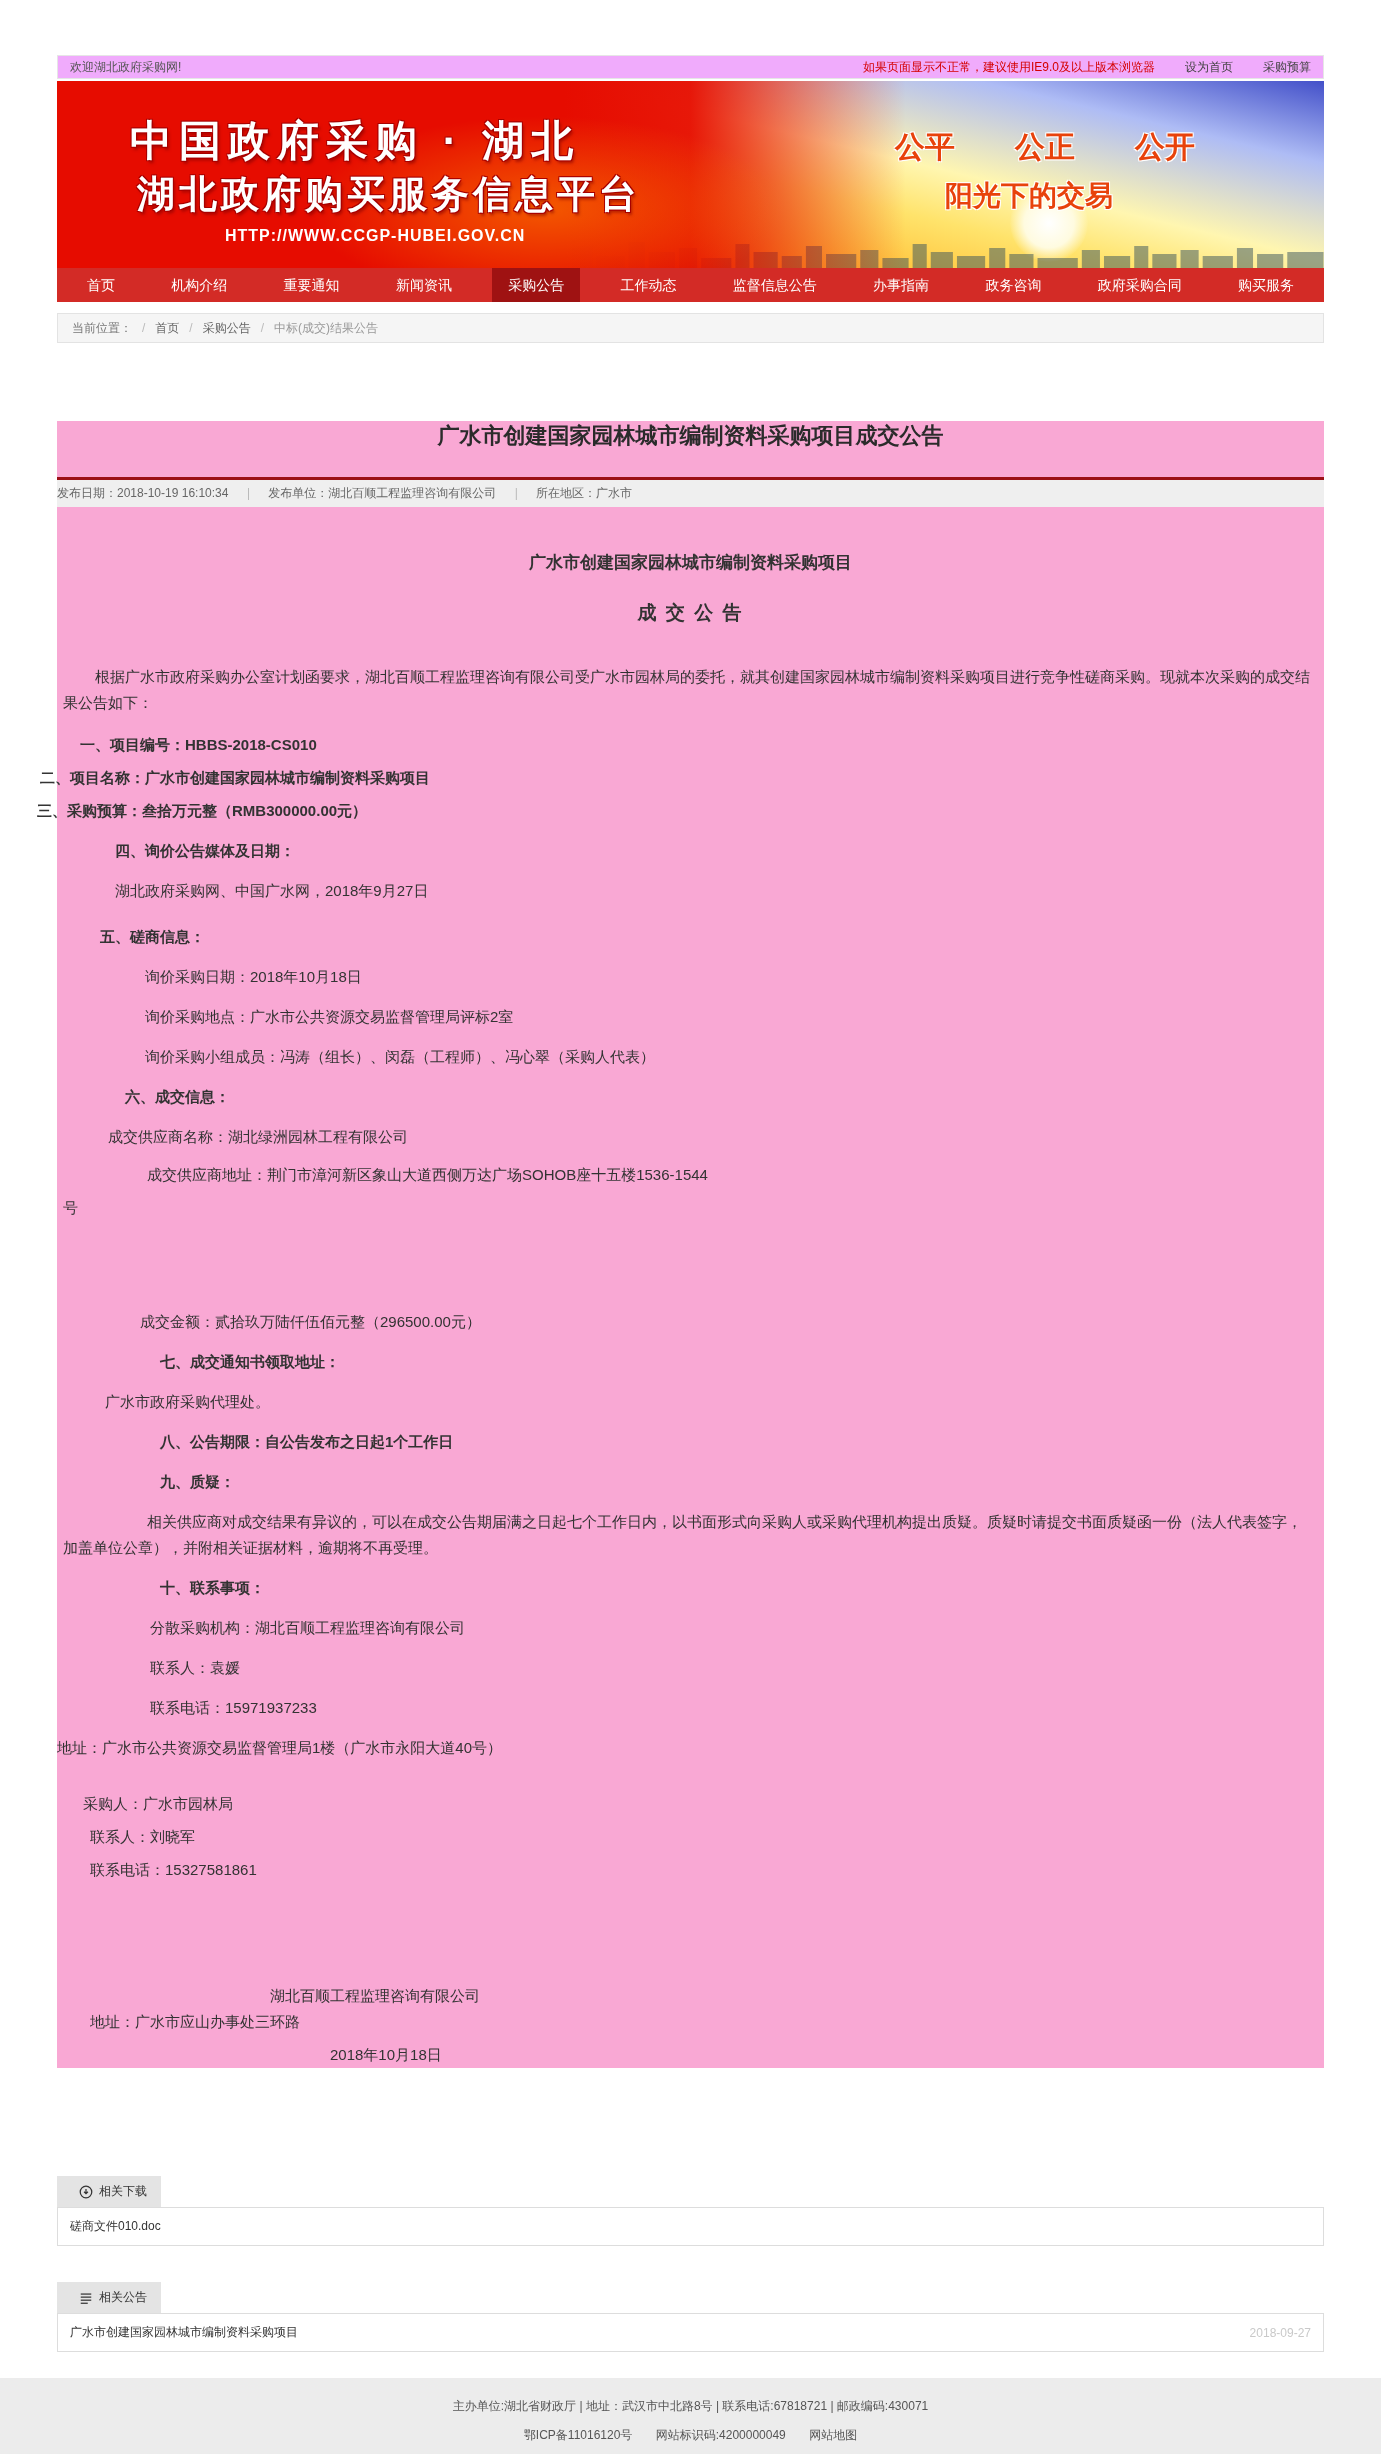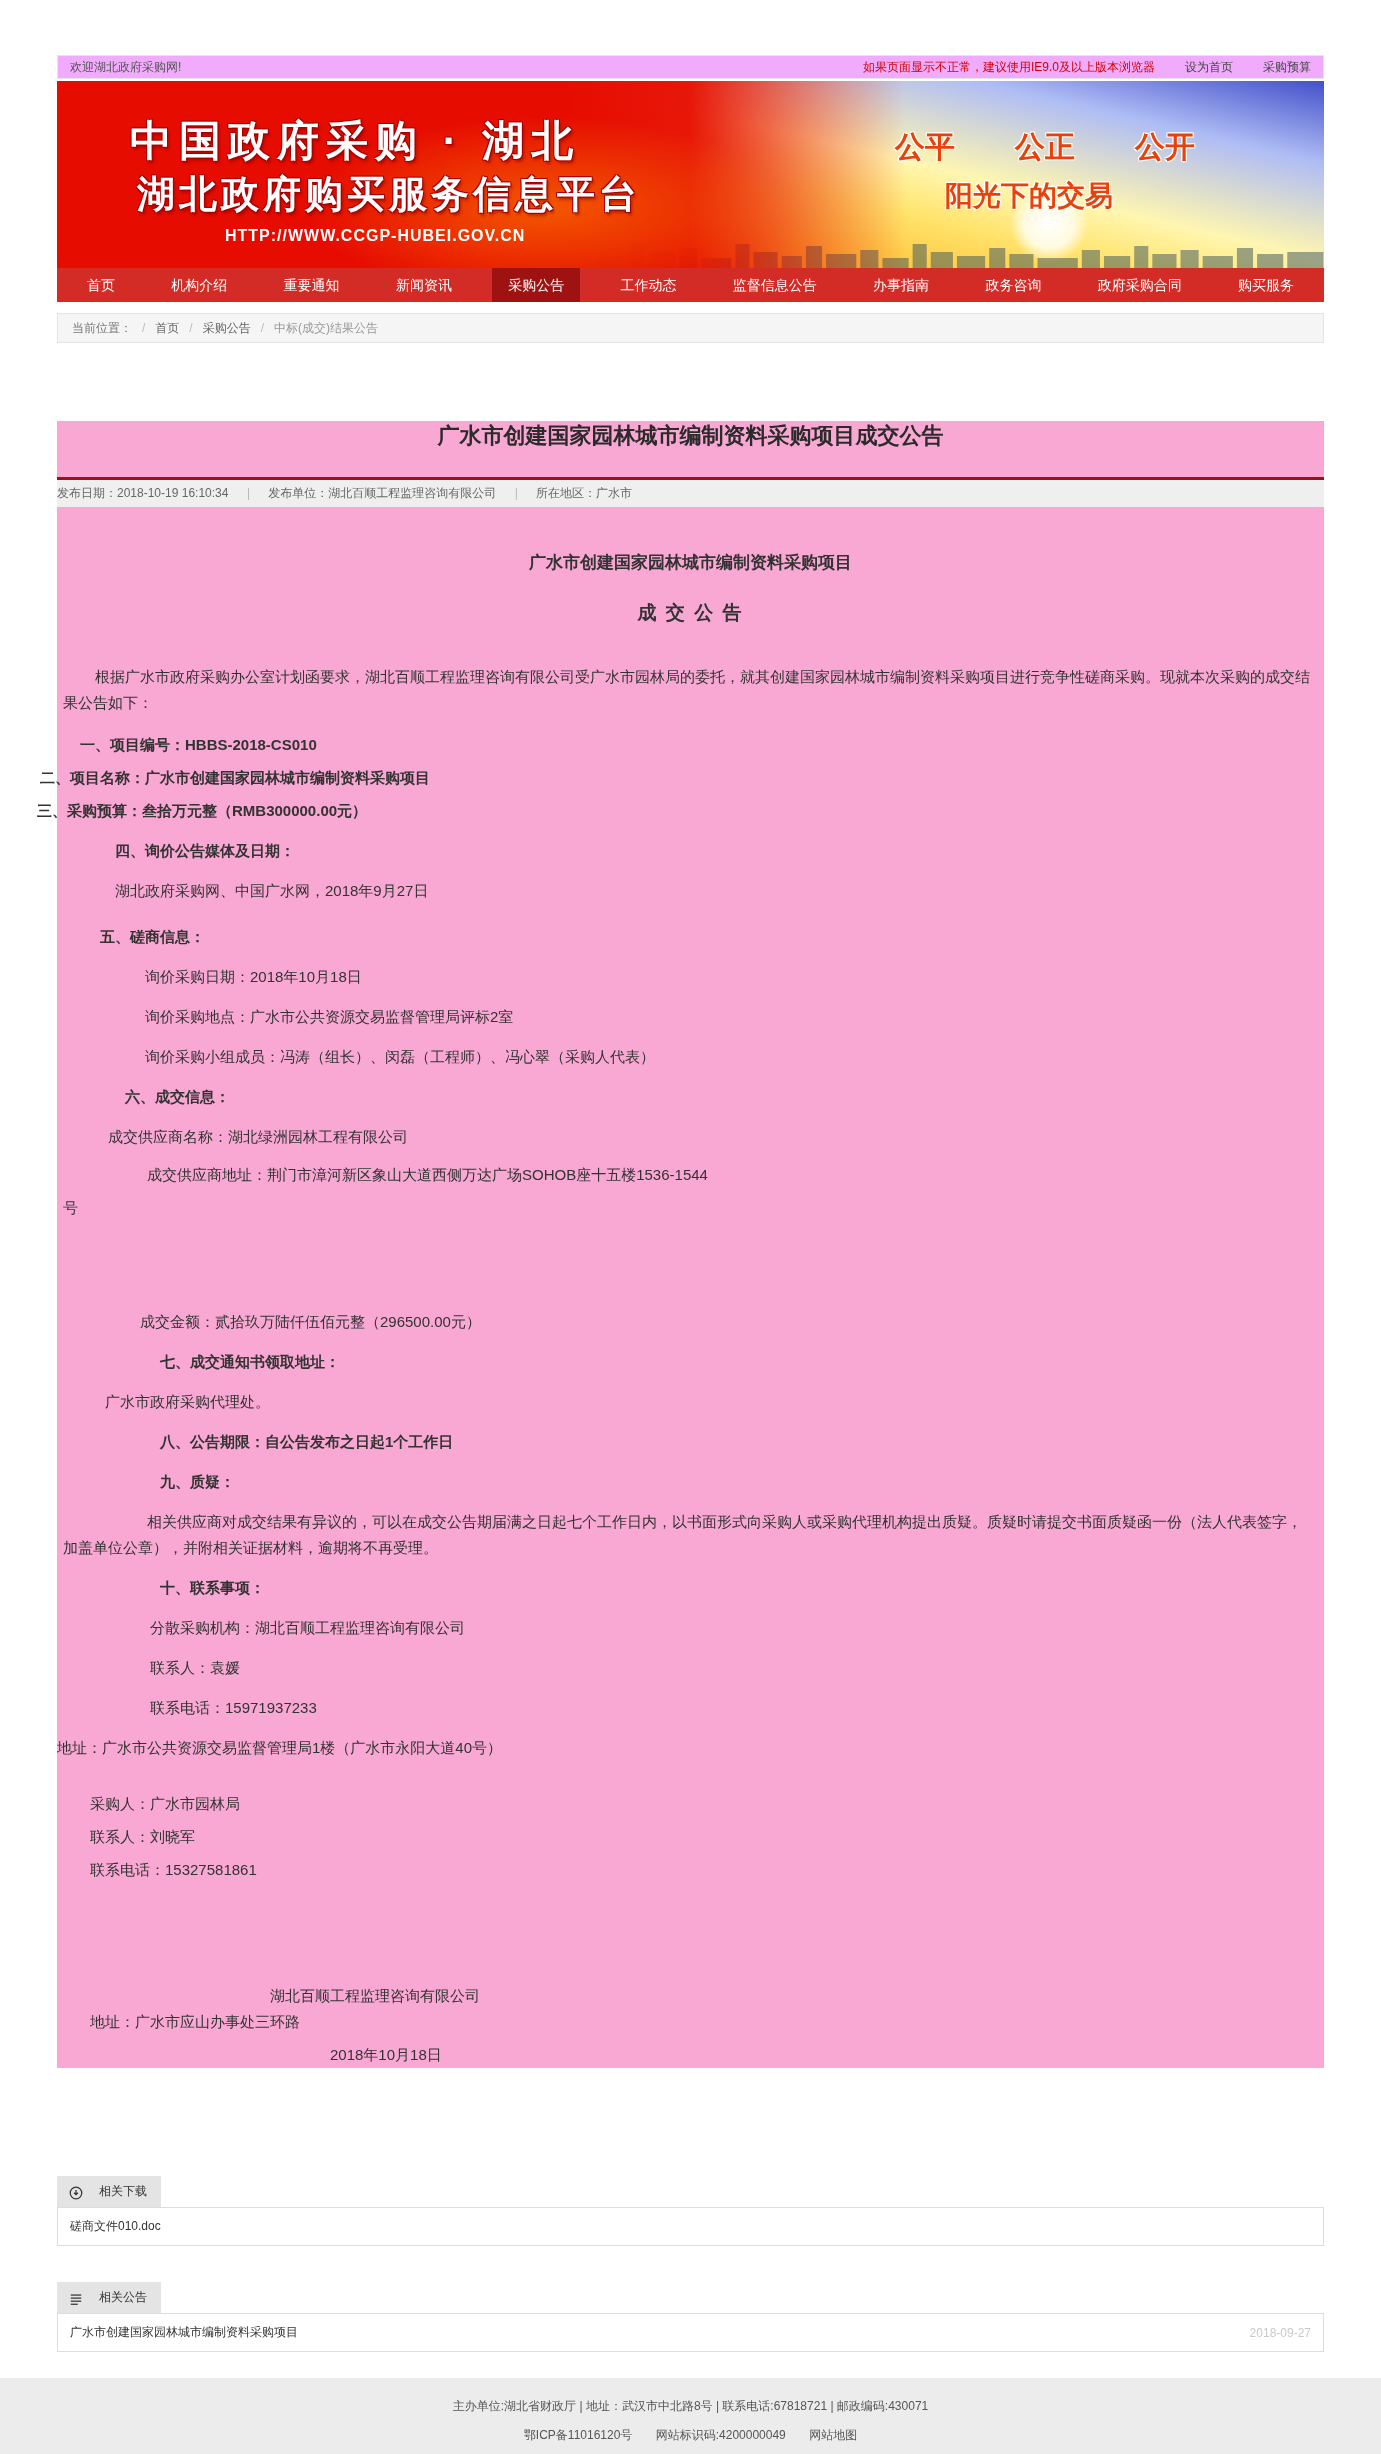--- a/index.html
+++ b/index.html
@@ -81,22 +81,22 @@
   }
   .metabar .div { color:#aaa; margin:0 14px; }
   .sub1 { margin-top:44px; text-align:center; font-size:17px; font-weight:bold; color:#333; }
   .sub2 { margin-top:26px; text-align:center; font-size:19px; font-weight:bold; color:#333; letter-spacing:2px; }
   .t { font-size:15px; color:#333; line-height:26px; margin:0 0 7px 0; }
   .b { font-weight:bold; }
 
   
   .rel-sec { margin-top:108px; }
   .rel-tab {
-    display:inline-flex; align-items:flex-end; gap:16px; background:#e4e4e4;
-    padding:7px 14px 7px 12px; font-size:12px; color:#333;
+    display:inline-flex; align-items:center; gap:6px; background:#e4e4e4;
+    padding:7px 14px 7px 22px; font-size:12px; color:#333;
   }
   .rel-box {
     border:1px solid #ddd; background:#fff; padding:10px 12px; font-size:12px; color:#333;
   }
   .rel-box a { color:#333; text-decoration:none; cursor:pointer; }
   .rel-sec2 { margin-top:36px; }
   .ann-row { display:flex; justify-content:space-between; align-items:center; }
   .ann-date { color:#c9c9c9; font-size:12px; }
   .icon-svg { width:14px; height:14px; display:block; }
 
@@ -225,21 +225,21 @@
     <p class="t b" style="margin-left:103px; margin-bottom:14px">七、成交通知书领取地址：</p>
     <p class="t" style="margin-left:48px; margin-bottom:14px">广水市政府采购代理处。</p>
     <p class="t b" style="margin-left:103px; margin-bottom:14px">八、公告期限：自公告发布之日起1个工作日</p>
     <p class="t b" style="margin-left:103px; margin-bottom:14px">九、质疑：</p>
     <p class="t" style="margin-left:6px; margin-right:8px; text-indent:84px; margin-bottom:14px">相关供应商对成交结果有异议的，可以在成交公告期届满之日起七个工作日内，以书面形式向采购人或采购代理机构提出质疑。质疑时请提交书面质疑函一份（法人代表签字，加盖单位公章），并附相关证据材料，逾期将不再受理。</p>
     <p class="t b" style="margin-left:103px; margin-bottom:14px">十、联系事项：</p>
     <p class="t" style="margin-left:93px; margin-bottom:14px">分散采购机构：湖北百顺工程监理咨询有限公司</p>
     <p class="t" style="margin-left:93px; margin-bottom:14px">联系人：袁媛</p>
     <p class="t" style="margin-left:93px; margin-bottom:14px">联系电话：15971937233</p>
     <p class="t" style="margin-bottom:30px">地址：广水市公共资源交易监督管理局1楼（广水市永阳大道40号）</p>
-    <p class="t" style="margin-left:33px">采购人：广水市园林局</p>
+    <p class="t" style="margin-left:26px">采购人：广水市园林局</p>
     <p class="t" style="margin-left:33px">联系人：刘晓军</p>
     <p class="t" style="margin-left:33px">联系电话：15327581861</p>
     <p class="t" style="margin-left:213px; margin-top:100px; margin-bottom:0">湖北百顺工程监理咨询有限公司</p>
     <p class="t" style="margin-left:33px">地址：广水市应山办事处三环路</p>
     <p class="t" style="margin-left:273px; margin-bottom:0">2018年10月18日</p>
   </div>
 
   <div class="rel-sec">
     <div class="rel-tab">
       <svg class="icon-svg" viewBox="0 0 16 16">

